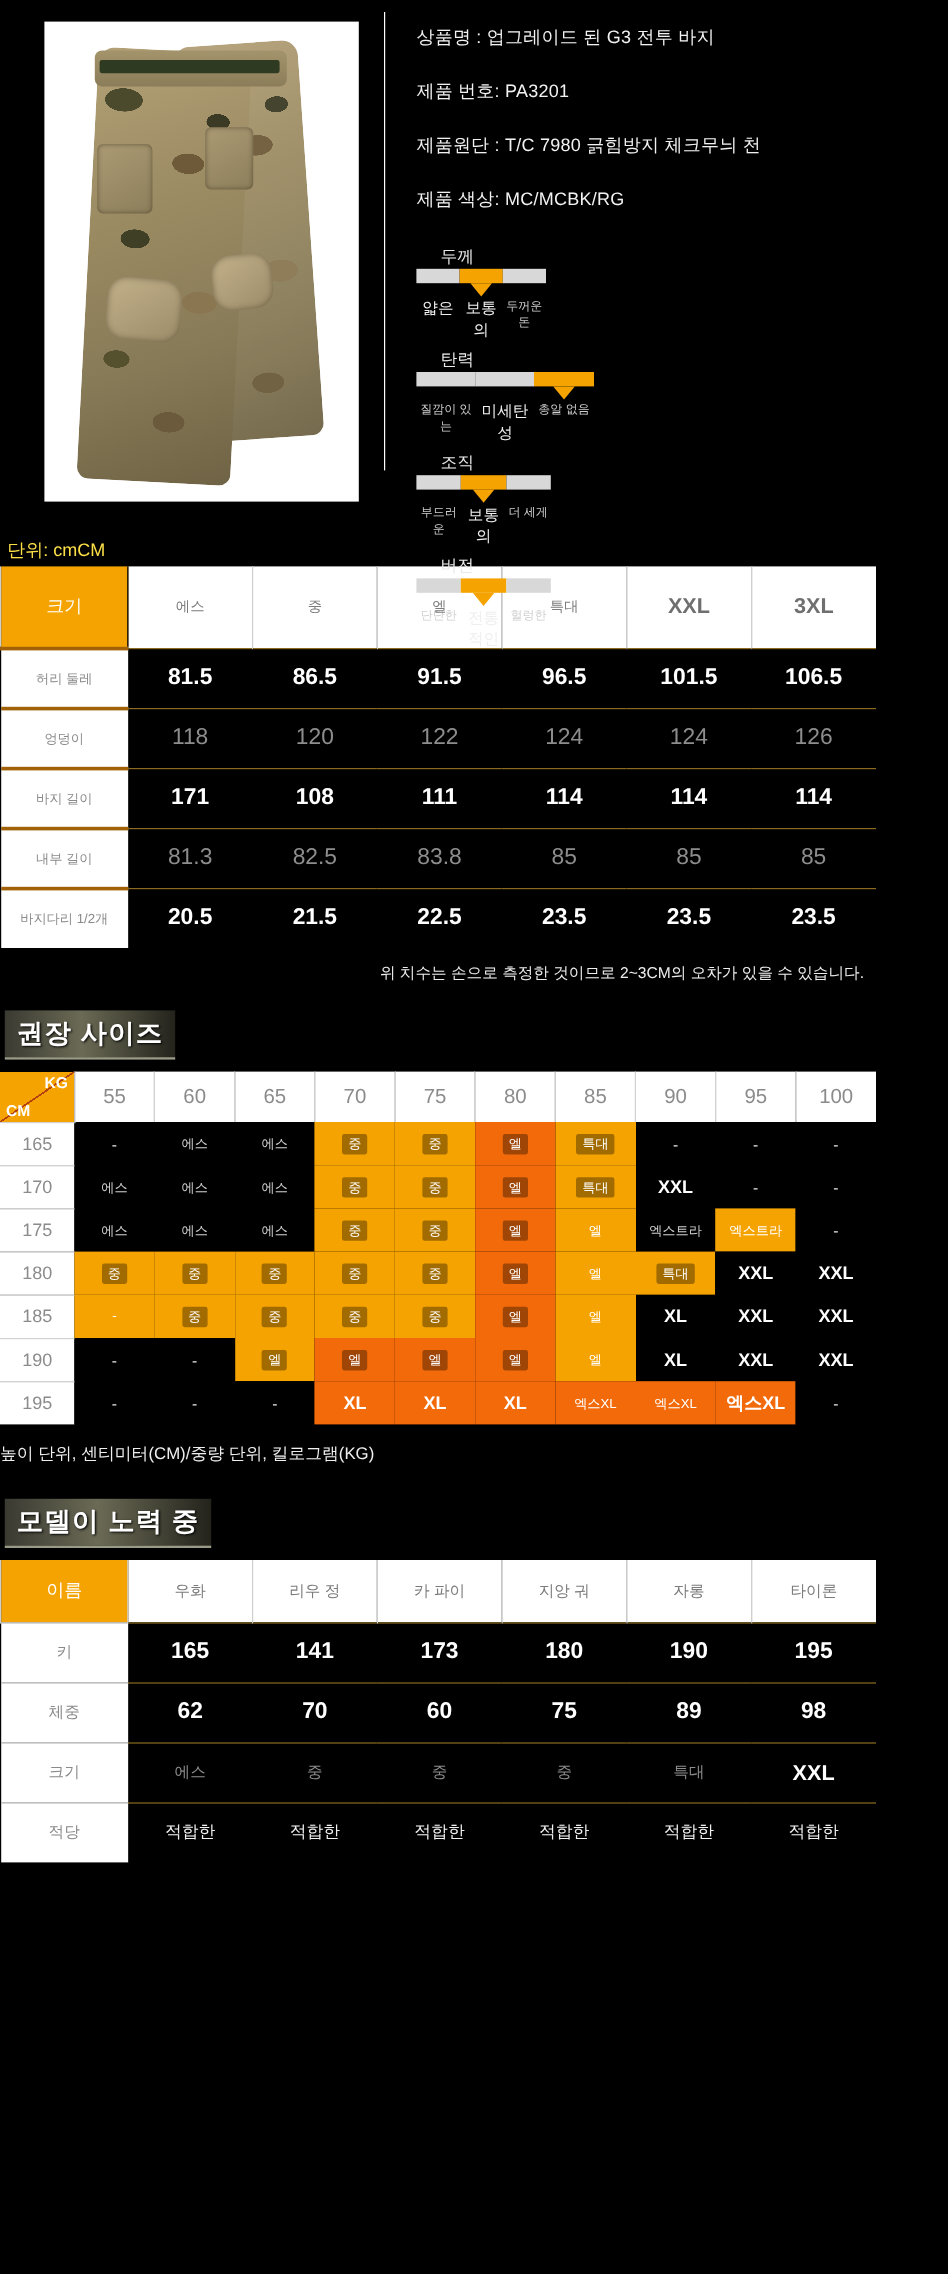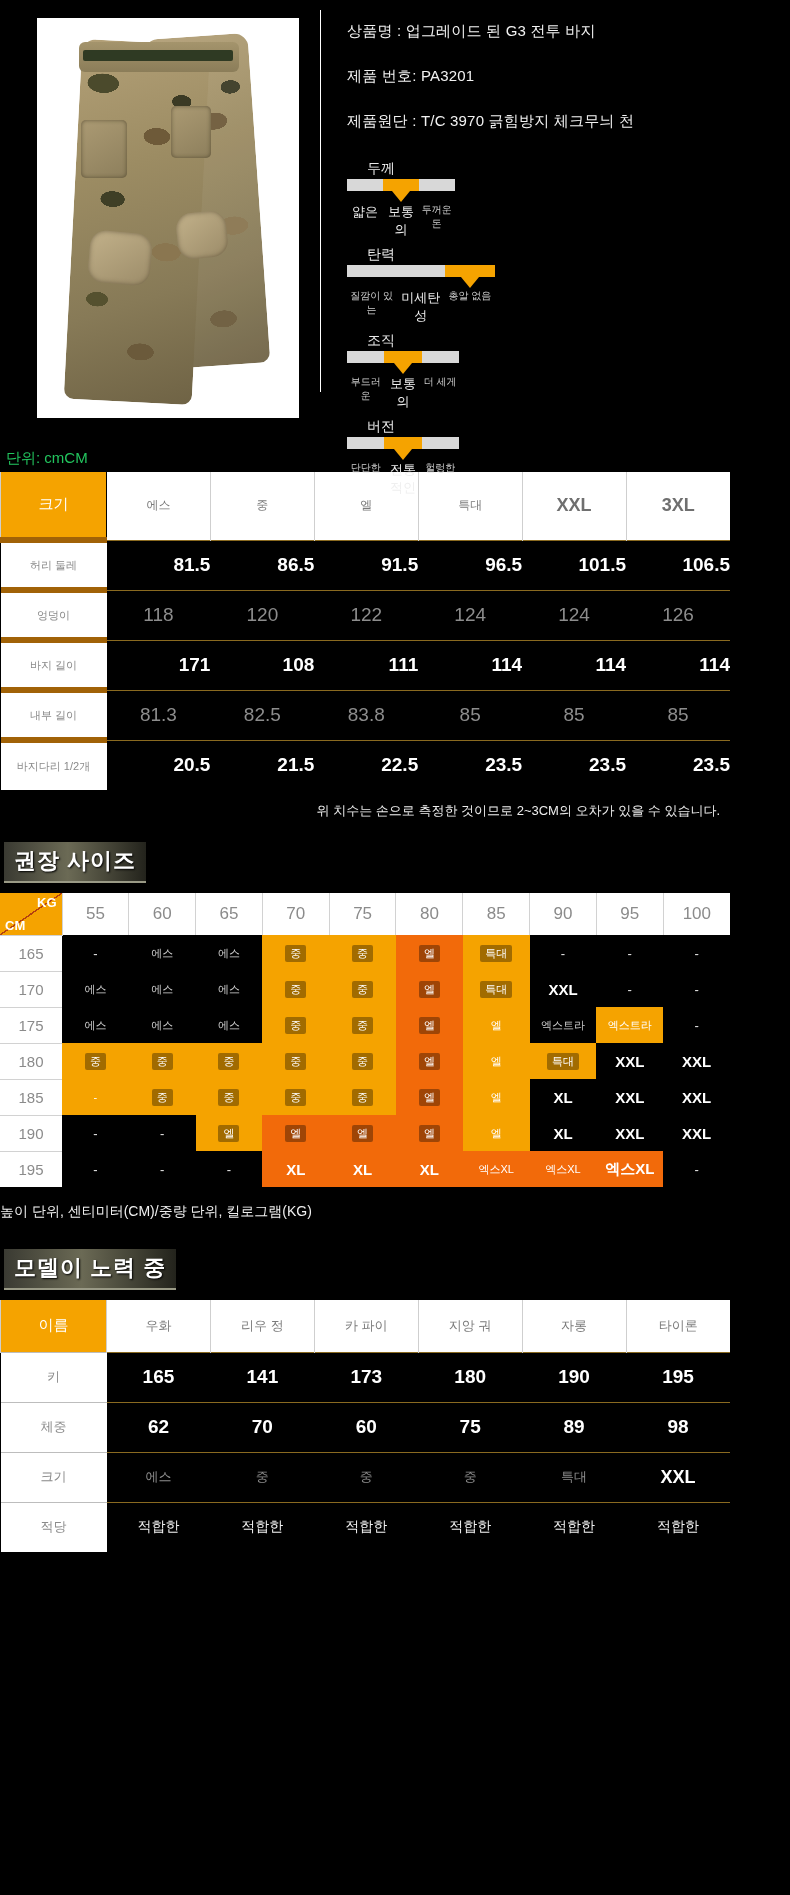--- a/index.html
+++ b/index.html
@@ -83,41 +83,41 @@
     border-top:11px solid #f5a300; transform:translateX(-50%);
   }
   .spec-labels { display:flex; margin-top:12px; }
   .spec-labels span {
     flex:1; text-align:center; color:#cfcfcf; font-size:10px;
   }
   .spec-labels span.mid { font-size:13px; color:#efefef; }
   .spec-labels span.lead { font-size:13px; color:#efefef; }
 
   
-  .unit-label { font-size:15px; color:#22c55e; padding:14px 0 4px 6px; }
+  .unit-label { font-size:15px; color:#fde047; padding:14px 0 4px 6px; }
   table { width:100%; border-collapse:collapse; table-layout:fixed; }
 
   .sz-table td, .sz-table th { text-align:center; vertical-align:middle; }
   .sz-table .corner {
     background:#f5a300; color:#fff; font-size:15px; height:68px;
     width:106px; border-right:1px solid #000;
   }
   .sz-table thead td {
     background:#fff; color:#7b7b7b; font-size:12px; height:68px;
     border-left:1px solid #cfcfcf;
   }
   .sz-table thead td.big { font-size:18px; font-weight:bold; color:#6f6f6f; }
   .sz-table tbody td.rowhead {
     background:#fff; color:#8a8a8a; font-size:11px; height:50px;
-    border-top:6px solid #a16207; width:106px;
+    border-top:3px solid #a16207; width:106px;
   }
   .sz-table tbody td.val {
     background:#000; height:50px; border-top:1px solid #8a6a20;
   }
-  .sz-table tbody tr.bold td.val { color:#ffffff; font-size:19px; font-weight:bold;text-align:right; }
+  .sz-table tbody tr.bold td.val { color:#ffffff; font-size:19px; font-weight:bold; }
   .sz-table tbody tr.dim  td.val { color:#8d8d8d; font-size:19px; }
   .note {
     text-align:right; font-size:13px; color:#ededed;
     padding:12px 10px 0 0;
   }
 
   
   .badge {
     display:inline-block; margin:22px 0 0 4px; padding:4px 10px 5px 10px;
     font-size:22px; font-weight:bold; color:#fff;
@@ -198,21 +198,22 @@
           <div class="knee knee-a"></div>
         </div>
       </div>
     </div>
 
     <div class="hero-div"></div>
 
     <div class="hero-info">
       <div class="info-line">상품명 : 업그레이드 된 G3 전투 바지</div>
       <div class="info-line">제품 번호: PA3201</div>
-      <div class="info-line">제품원단 : T/C 3970 긁힘방지 체크무늬 천</div>
+      <div class="info-line">제품원단 : T/C 7980 긁힘방지 체크무늬 천</div>
+      <div class="info-line">제품 색상: MC/MCBK/RG</div>
 
       <div class="specs">
 
         <div class="spec-row">
           <div class="spec-name">두께</div>
           <div class="spec-bar-col">
             <div class="spec-bar">
               <div class="seg"></div>
               <div class="seg on"></div>
               <div class="seg"></div>

